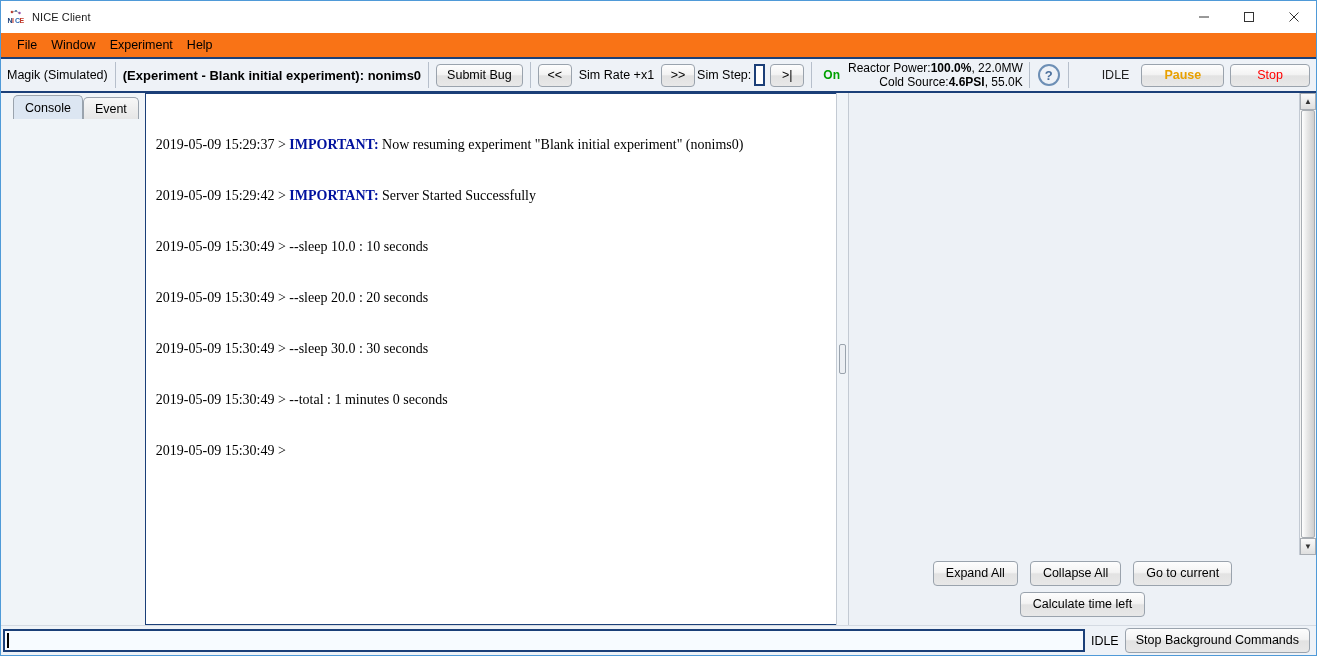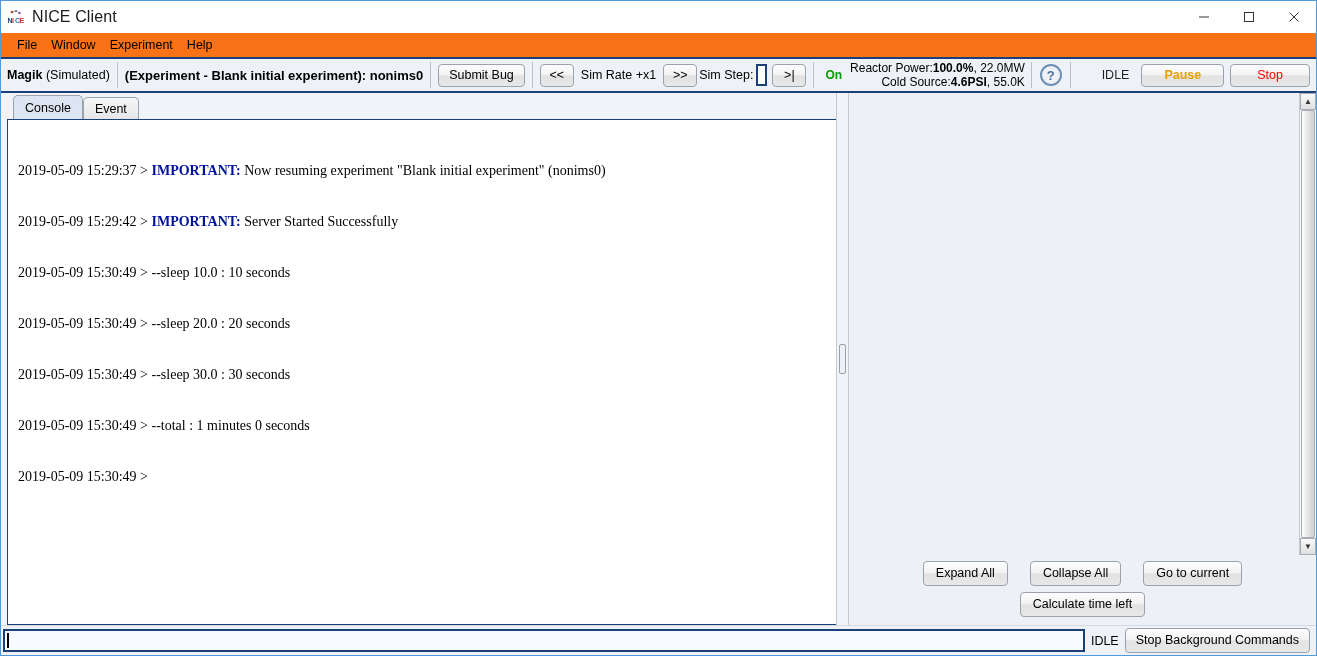--- a/index.html
+++ b/index.html
@@ -37,21 +37,21 @@
   }
   .title-icon {
     width: 18px;
     height: 18px;
     margin-left: 6px;
     margin-right: 7px;
     position: relative;
     flex: 0 0 auto;
   }
   .title-text {
-    font-size: 16px;
+    font-size: 11px;
     color: #1a1a1a;
     letter-spacing: 0.1px;
   }
   .win-controls {
     position: absolute;
     right: 0;
     top: 0;
     height: 32px;
     display: flex;
   }
@@ -102,21 +102,21 @@
     height: 26px;
     background: #b6bfcb;
     margin: 0 7px;
     flex: 0 0 auto;
   }
   .tb-label {
     font-size: 12.5px;
     white-space: nowrap;
     color: #000;
   }
-  .tb-label b { font-weight: bold; }
+  .tb-label b { font-weight: normal; }
   .magik-label { padding-left: 4px; }
   .exp-label { font-weight: bold; font-size: 13px; white-space: nowrap; }
 
   .btn {
     box-sizing: border-box;
     border: 1px solid #9aa3ad;
     border-radius: 4px;
     background: linear-gradient(to bottom, #fdfdfd 0%, #f3f3f3 45%, #e2e2e2 52%, #e8e8e8 100%);
     font-family: "Liberation Sans", sans-serif;
     font-size: 12.5px;
@@ -181,21 +181,20 @@
     flex: 1 1 auto;
     display: flex;
     min-height: 0;
     background: #f0f4f8;
     position: relative;
   }
   .left-pane {
     width: 835px;
     flex: 0 0 auto;
     display: flex;
-    flex-direction: column;
     min-height: 0;
   }
   .tabstrip {
     height: 26px;
     display: flex;
     align-items: flex-end;
     padding-left: 12px;
     flex: 0 0 auto;
     background: #f0f4f8;
   }
@@ -315,21 +314,21 @@
   .tree-buttons {
     flex: 0 0 auto;
     padding: 6px 0 8px 0;
     background: #edf1f6;
     border-left: 1px solid #c3cad3;
     box-sizing: border-box;
   }
   .tree-btn-row {
     display: flex;
     justify-content: center;
-    gap: 22px;
+    gap: 12px;
     margin-bottom: 6px;
   }
   .tree-btn-row:last-child { margin-bottom: 0; }
   .tree-buttons .btn { padding: 4px 12px; }
 
   
   .statusbar {
     height: 30px;
     flex: 0 0 auto;
     background: #eef2f7;

